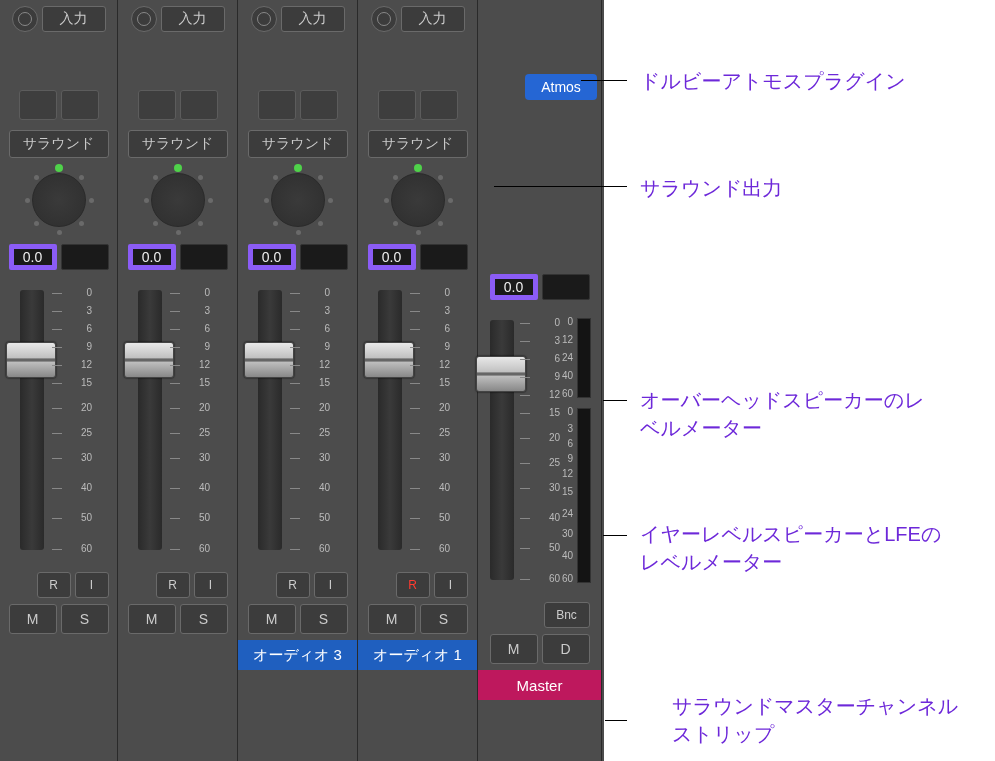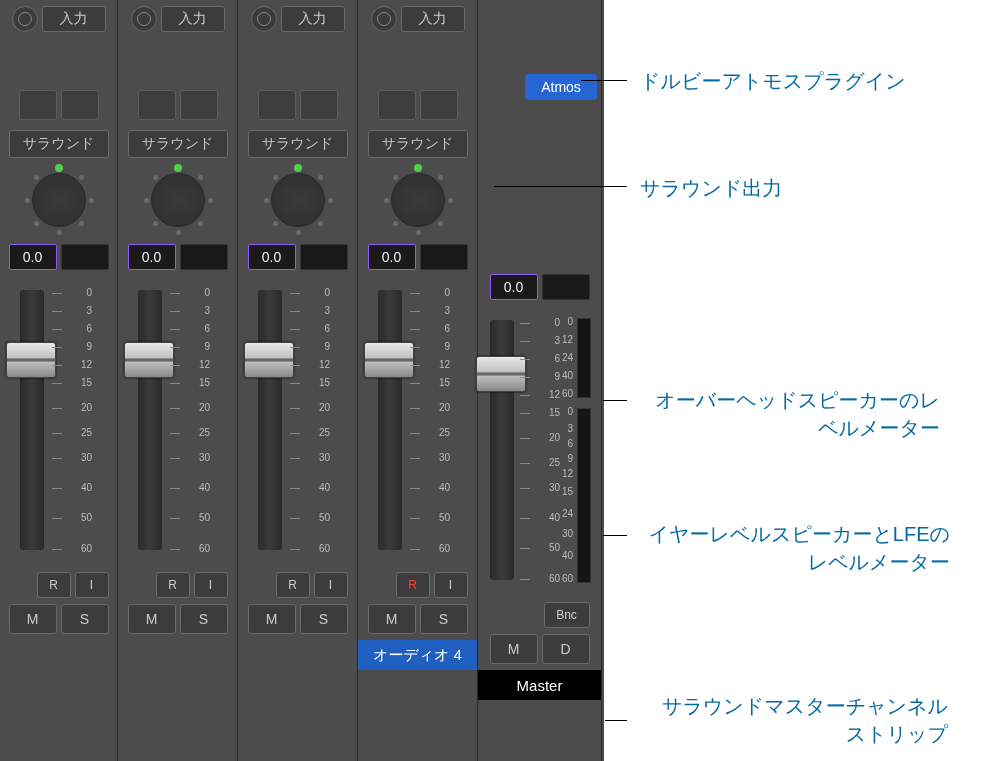--- a/index.html
+++ b/index.html
@@ -16,21 +16,21 @@
   .atmos-badge { width:72px; height:26px; background:#2566d4; color:#fff; border-radius:4px; display:flex; align-items:center; justify-content:center; font-size:14px; margin-top:40px; align-self:flex-end; margin-right:4px; }
   .small-square { width:38px; height:30px; border:1px solid #5c5c5c; border-radius:3px; background:#3e3e3e; }
   .small-row { display:flex; gap:4px; margin-top:8px; justify-content:center; }
   .surround-btn { width:100px; height:28px; background:#3c3c3c; border:1px solid #6a6a6a; border-radius:3px; color:#ccc; font-size:14px; display:flex; align-items:center; justify-content:center; margin-top:10px; }
   .pan-knob { width:72px; height:72px; margin-top:6px; position:relative; display:flex; align-items:center; justify-content:center; }
   .pan-knob::before { content:""; position:absolute; width:52px; height:52px; border:1px solid #2a2a2a; border-radius:50%; background: radial-gradient(circle at center, #3a3a3a 0%, #2e2e2e 100%); }
   .pan-knob .green-dot { position:absolute; top:0; left:50%; transform:translateX(-50%); width:8px; height:8px; background:#4fd24a; border-radius:50%; z-index:2; }
   .pan-knob .ring { position:absolute; width:70px; height:70px; }
   .pan-knob .ring span { position:absolute; width:5px; height:5px; background:#6a6a6a; border-radius:50%; }
   .gain-row { display:flex; gap:4px; margin-top:8px; width:100px; }
-  .gain-val { width:48px; height:26px; background:#1a1a1a; color:#eee; font-size:14px; display:flex; align-items:center; justify-content:center; border:1px solid #8b5cf6; border-radius:2px; }
+  .gain-val { width:48px; height:26px; background:#1a1a1a; color:#eee; font-size:14px; display:flex; align-items:center; justify-content:center; border:5px solid #8b5cf6; border-radius:2px; }
   .gain-meter { width:48px; height:26px; background:#1a1a1a; border:1px solid #333; border-radius:2px; }
   
   .fader-area { position:relative; width:100%; height:290px; margin-top:10px; }
   .fader-track { position:absolute; left:20px; top:10px; width:24px; height:260px; background: linear-gradient(to right,#2a2a2a,#3a3a3a,#2a2a2a); border-radius:3px; }
   .fader-cap { position:absolute; left:6px; width:50px; height:36px; background: linear-gradient(to bottom,#e8e8e8,#c0c0c0 45%,#666 46%,#666 54%,#c0c0c0 55%,#888); border:1px solid #444; border-radius:3px; box-shadow: 0 0 2px #000; }
   .scale { position:absolute; left:52px; top:8px; width:44px; height:266px; color:#bbb; font-size:10px; line-height:1; }
   .scale .tick { position:absolute; left:0; width:40px; text-align:right; }
   .scale .tick::before { content:""; position:absolute; left:0; top:50%; height:1px; width:10px; background:#888; }
   
   .master-meters { position:absolute; right:10px; top:8px; display:flex; flex-direction:column; gap:10px; }
@@ -40,24 +40,24 @@
   .meter-bar { width:14px; background:#141414; border:1px solid #333; }
   .meter-bar.h80 { height:80px; }
   .meter-bar.h175 { height:175px; }
   
   .ri-row { display:flex; gap:4px; justify-content:flex-end; margin-top:2px; width:100px; }
   .btn-small { width:34px; height:26px; background:#3c3c3c; border:1px solid #6a6a6a; border-radius:3px; color:#ccc; font-size:12px; display:flex; align-items:center; justify-content:center; }
   .btn-square { width:48px; height:30px; background:#3c3c3c; border:1px solid #6a6a6a; border-radius:3px; color:#ccc; font-size:14px; display:flex; align-items:center; justify-content:center; }
   .ms-row { display:flex; gap:4px; margin-top:6px; width:100px; justify-content:center; }
   .name-label { width:100%; height:30px; display:flex; align-items:center; justify-content:center; color:#fff; font-size:15px; margin-top:6px; }
   .name-blue { background:#1f5fbf; }
-  .name-purple { background:#000000; }
+  .name-purple { background:#be185d; }
   .red { color:#ff3b30 !important; }
   
-  .callout { position:absolute; color:#0369a1; font-size:20px; line-height:1.4;text-align:right; }
+  .callout { position:absolute; color:#6d28d9; font-size:20px; line-height:1.4; }
   .callout-line { position:absolute; height:1px; background:#000; }
 </style>
 </head>
 <body>
 
 <div class="mixer-area">
 
   <div class="channel">
     <div class="top-row">
       <div class="circle-btn"></div>
@@ -218,20 +218,21 @@
         </div>
     </div>
     <div class="ri-row">
       <div class="btn-small">R</div>
       <div class="btn-small">I</div>
     </div>
     <div class="ms-row">
       <div class="btn-square">M</div>
       <div class="btn-square">S</div>
     </div>
+    <div class="name-label name-blue">オーディオ 3</div>
   </div>
 
   <div class="channel">
     <div class="top-row">
       <div class="circle-btn"></div>
       <div class="input-btn">入力</div>
     </div>
     <div class="plugin-slot"></div>
     <div class="small-row">
         <div class="small-square"></div>
@@ -274,21 +275,21 @@
         </div>
     </div>
     <div class="ri-row">
       <div class="btn-small red">R</div>
       <div class="btn-small">I</div>
     </div>
     <div class="ms-row">
       <div class="btn-square">M</div>
       <div class="btn-square">S</div>
     </div>
-    <div class="name-label name-blue">オーディオ 4</div>
+    <div class="name-label name-blue">オーディオ 1</div>
   </div>
 
   <div class="channel" style="width:124px;">
     <div style="height:34px;"></div>
     <div class="atmos-badge">Atmos</div>
     <div style="height:166px;"></div>
     <div class="gain-row">
       <div class="gain-val">0.0</div>
       <div class="gain-meter"></div>
     </div>
@@ -355,13 +356,13 @@
 <div class="callout-line" style="left:494px;top:186px;width:133px;"></div>
 <div class="callout" style="left:640px;top:174px;">サラウンド出力</div>
 
 <div class="callout-line" style="left:603px;top:400px;width:24px;"></div>
 <div class="callout" style="left:640px;top:386px;width:300px;">オーバーヘッドスピーカーのレベルメーター</div>
 
 <div class="callout-line" style="left:603px;top:535px;width:24px;"></div>
 <div class="callout" style="left:640px;top:520px;width:310px;">イヤーレベルスピーカーとLFEのレベルメーター</div>
 
 <div class="callout-line" style="left:605px;top:720px;width:22px;"></div>
-<div class="callout" style="left:648px;top:692px;width:300px;">サラウンドマスターチャンネルストリップ</div>
+<div class="callout" style="left:672px;top:692px;width:300px;">サラウンドマスターチャンネルストリップ</div>
 
 </body></html>

